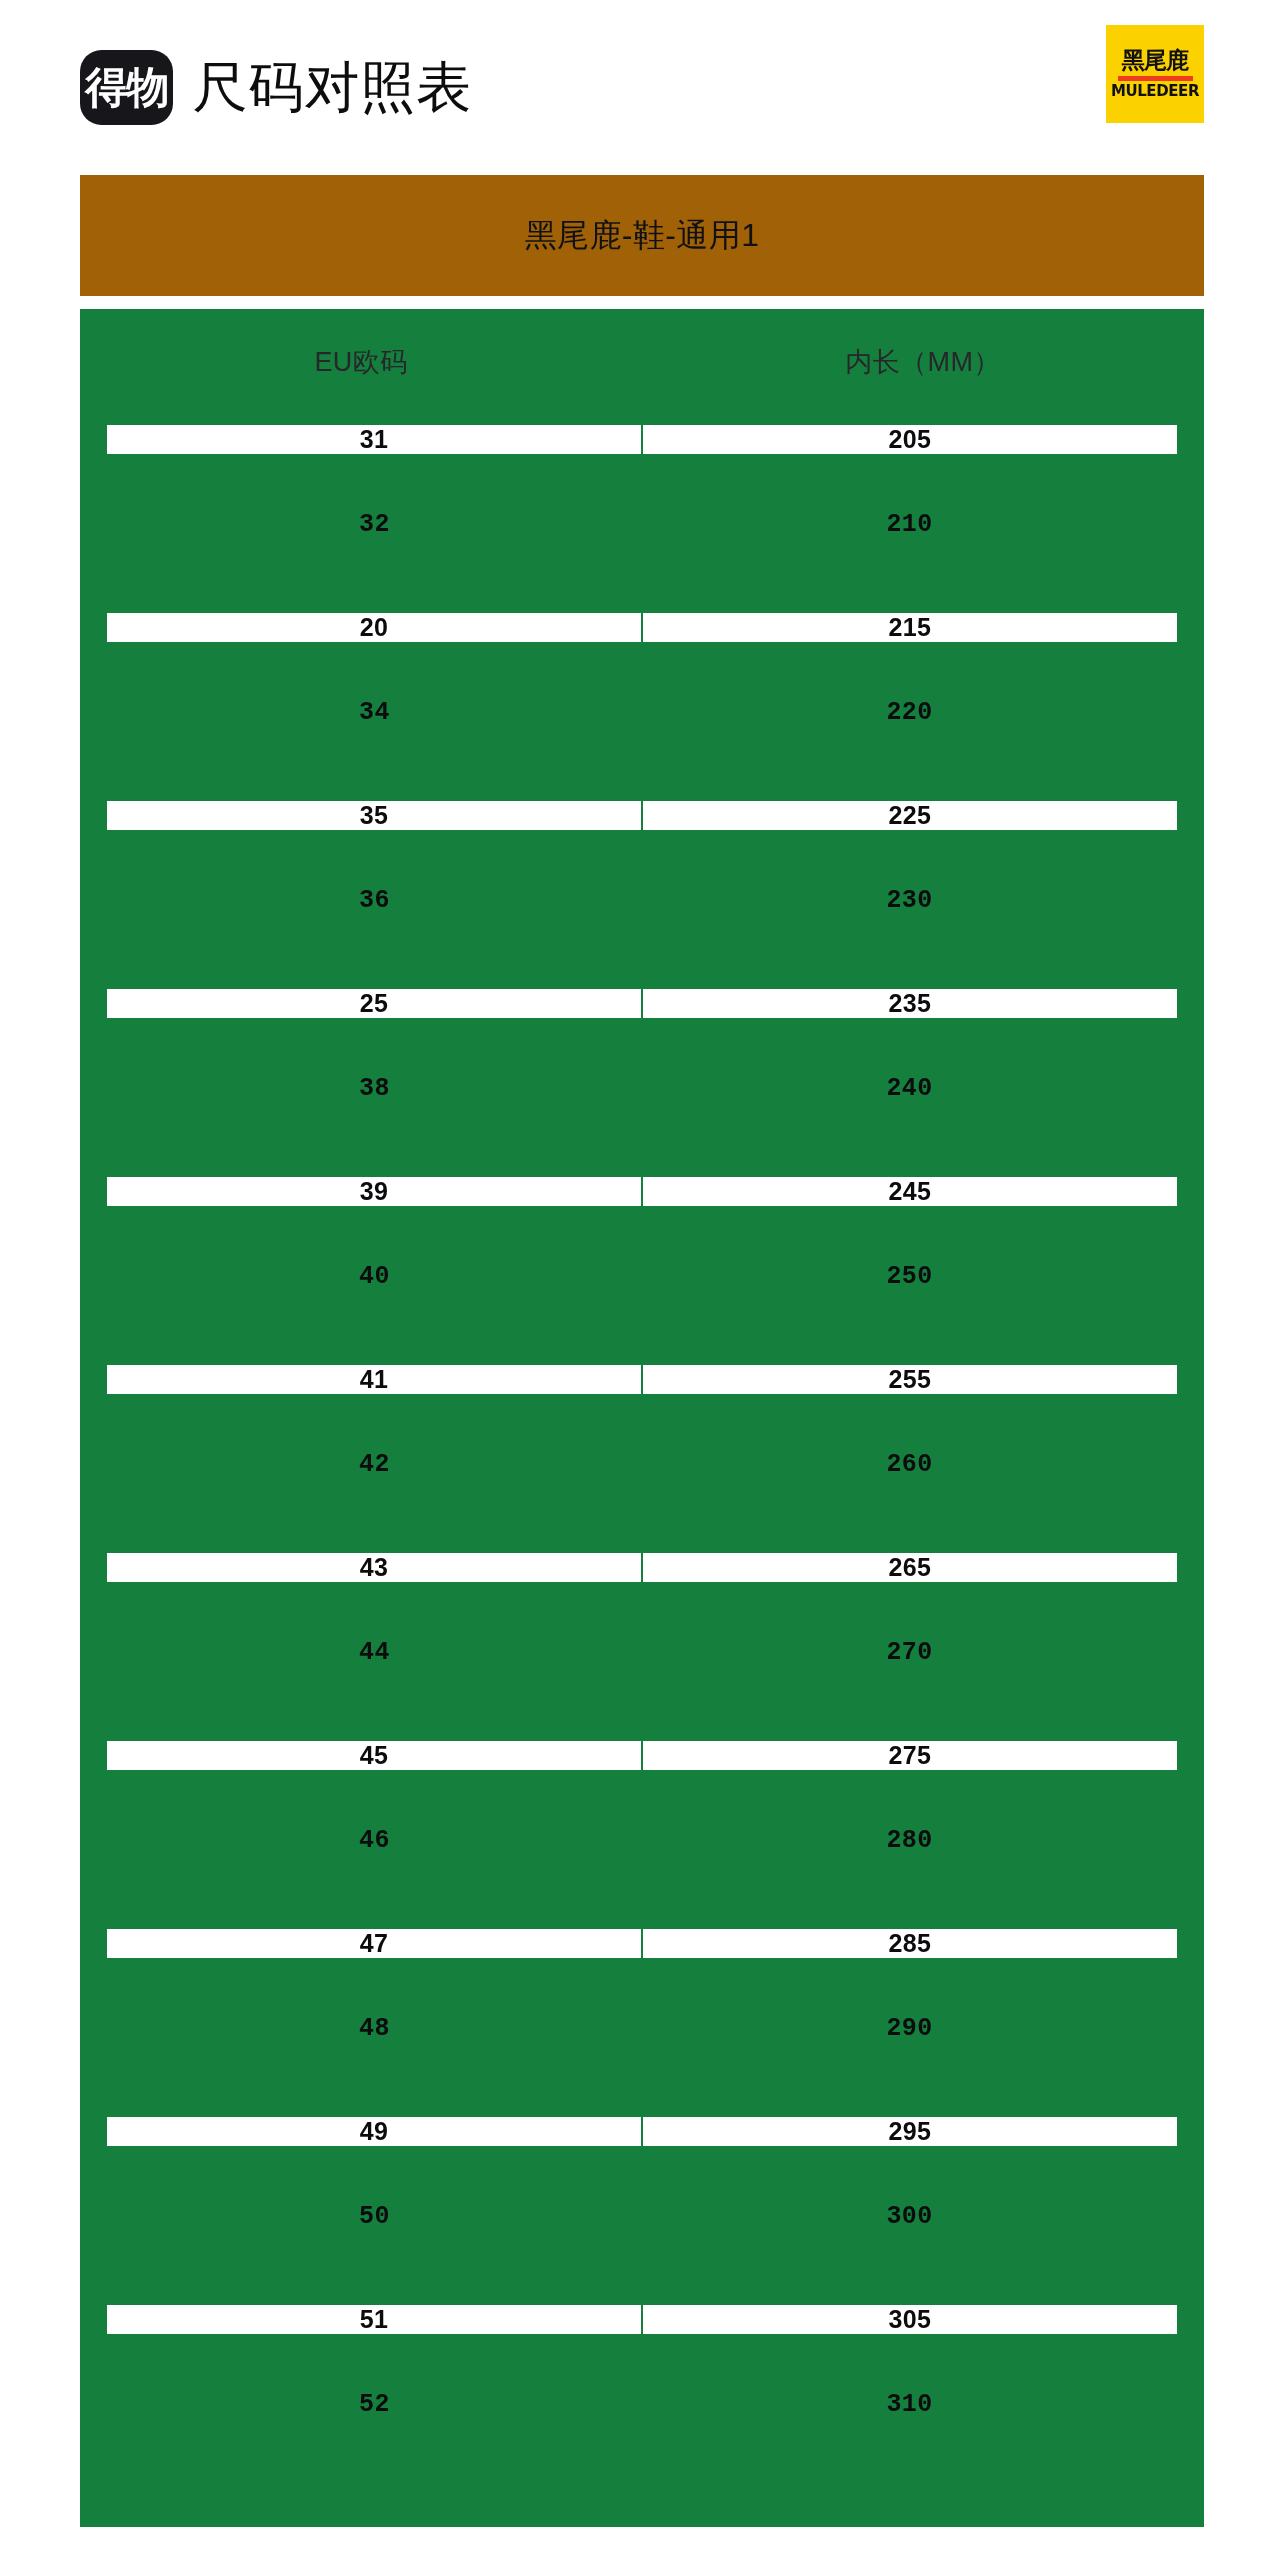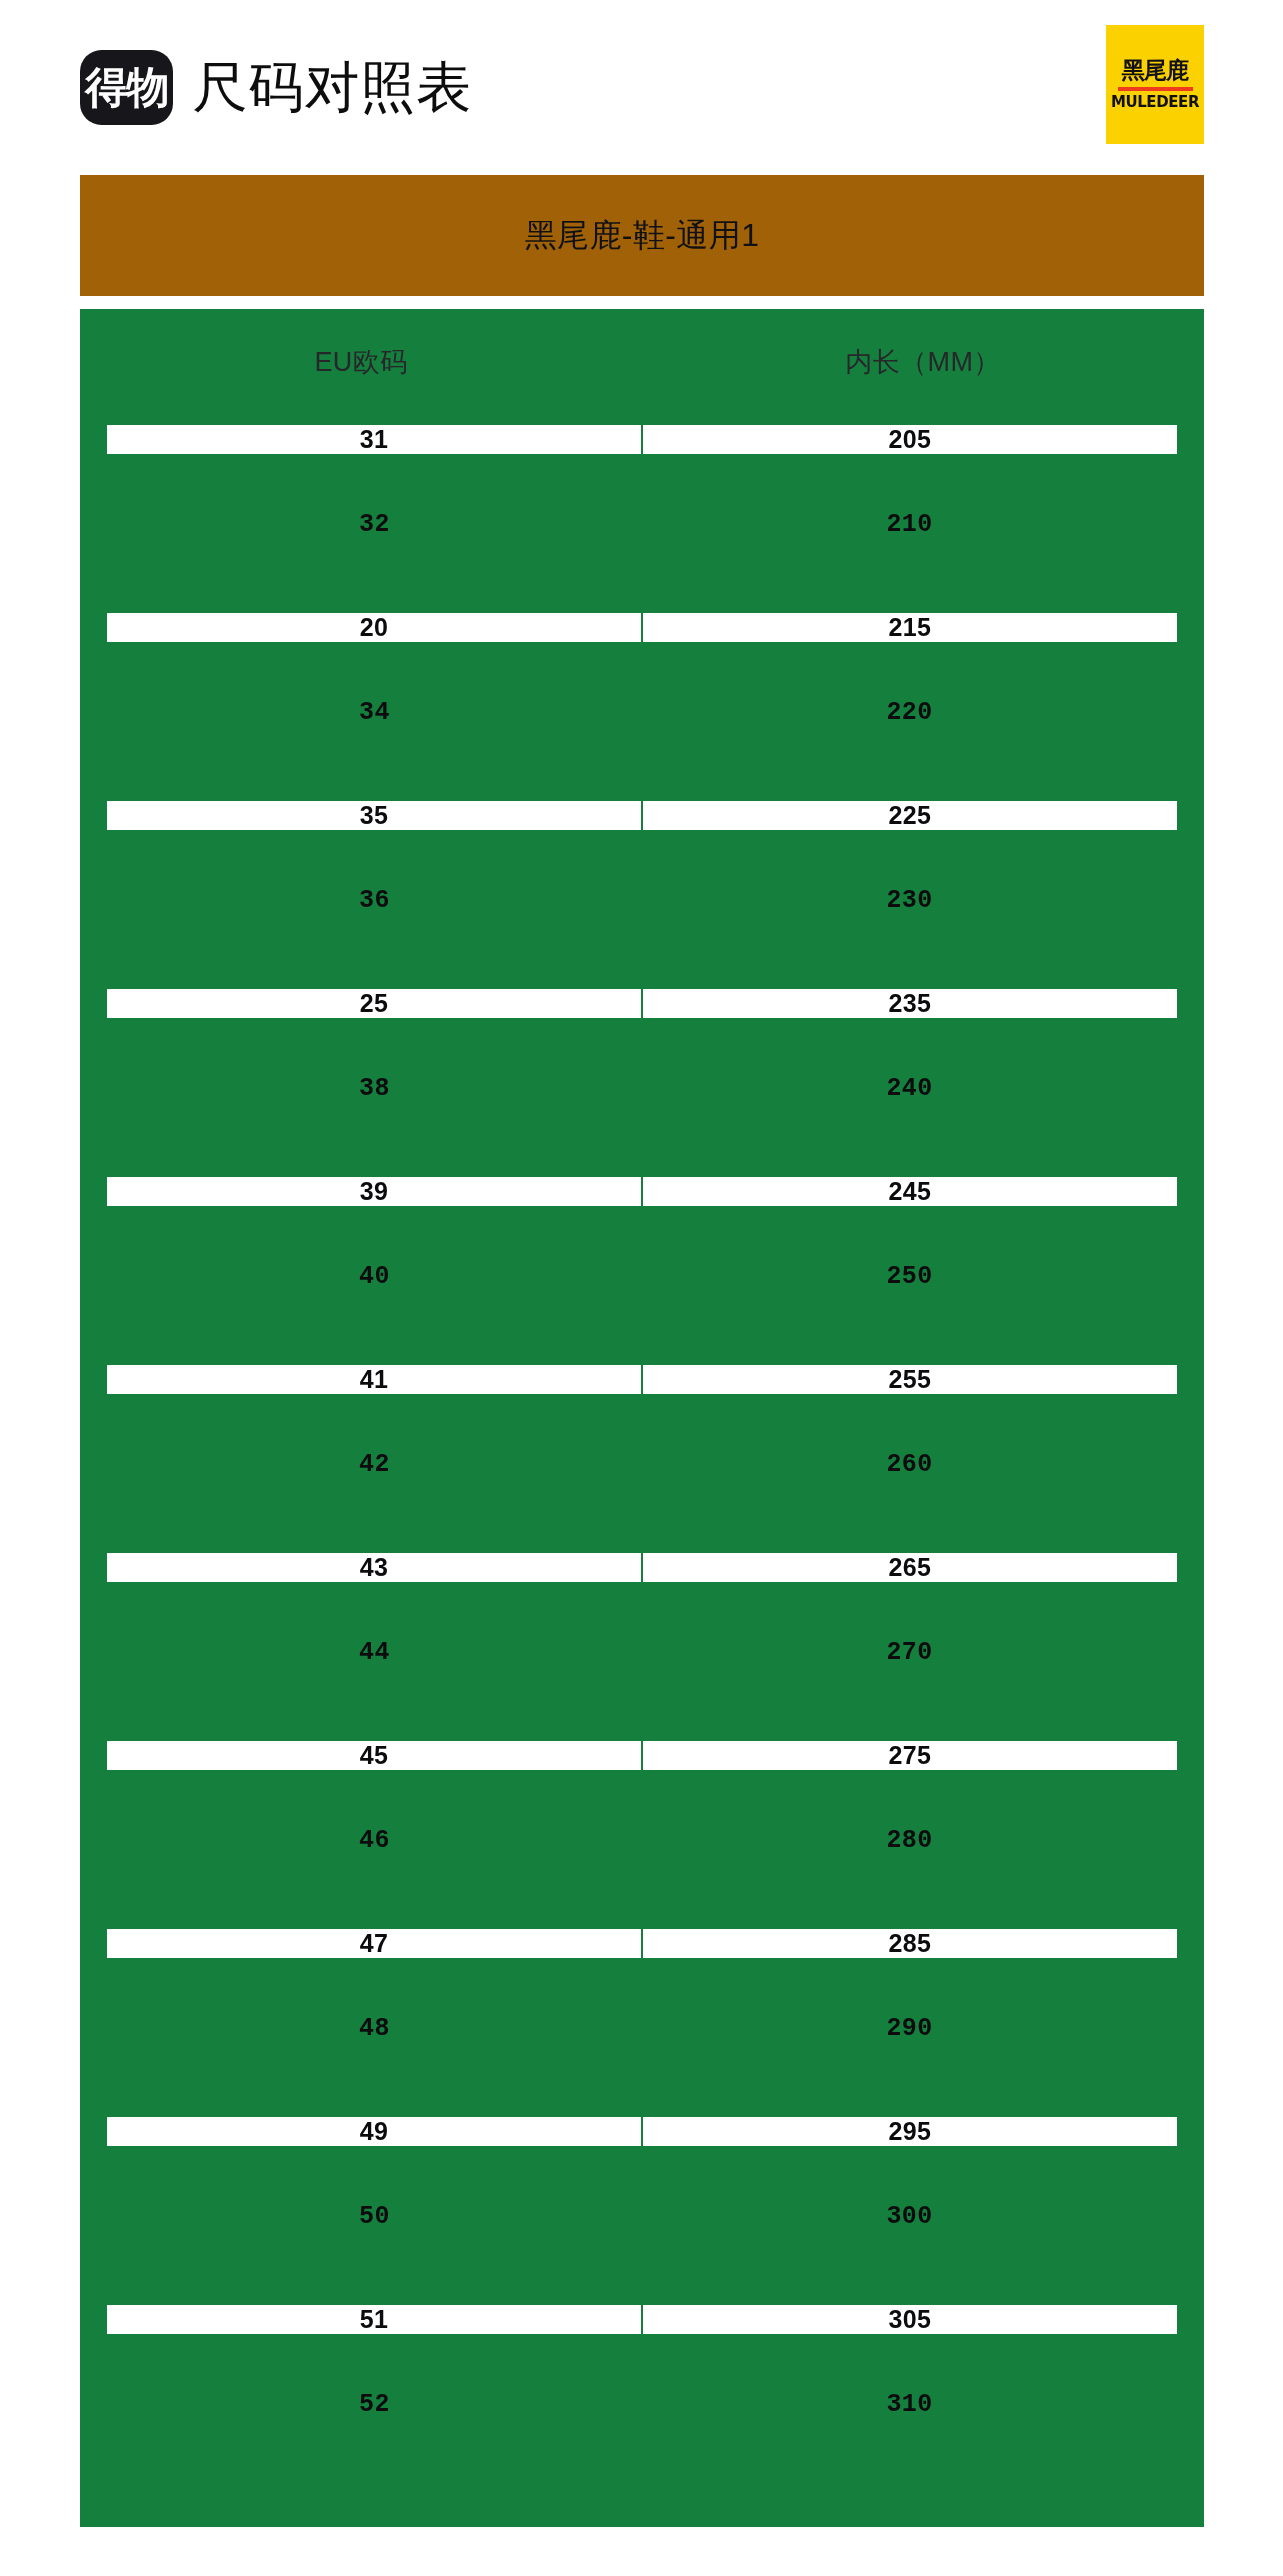--- a/index.html
+++ b/index.html
@@ -39,21 +39,21 @@
     font-weight: 400;
     color: #0d0d0d;
     letter-spacing: 0.9px;
     line-height: 1;
     white-space: nowrap;
   }
   .brand-right {
     position: absolute;
     right: 80px;
     top: 25px;
-    width: 98px; height: 119px;
+    width: 98px; height: 98px;
     background: #fcd100;
     display: flex;
     flex-direction: column;
     align-items: center;
     justify-content: center;
     padding: 9px 5.3px;
   }
   .brand-cn {
     color: #111111;
     font-size: 23px;

